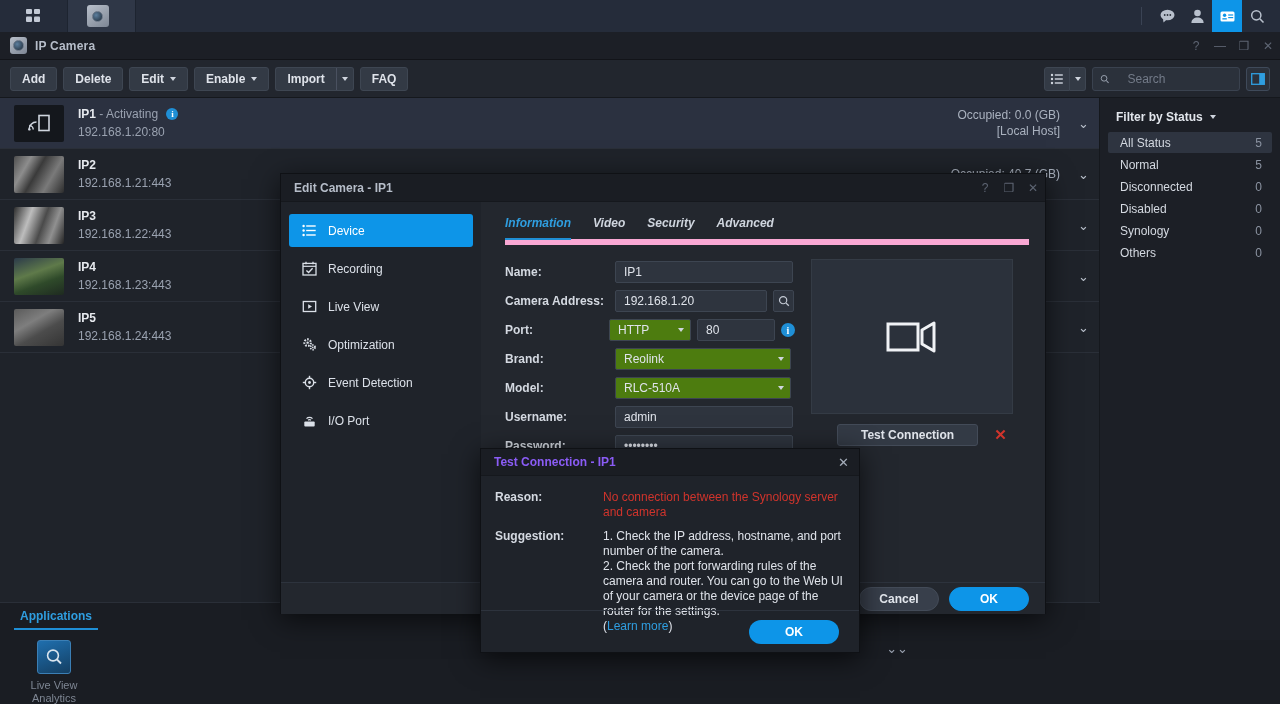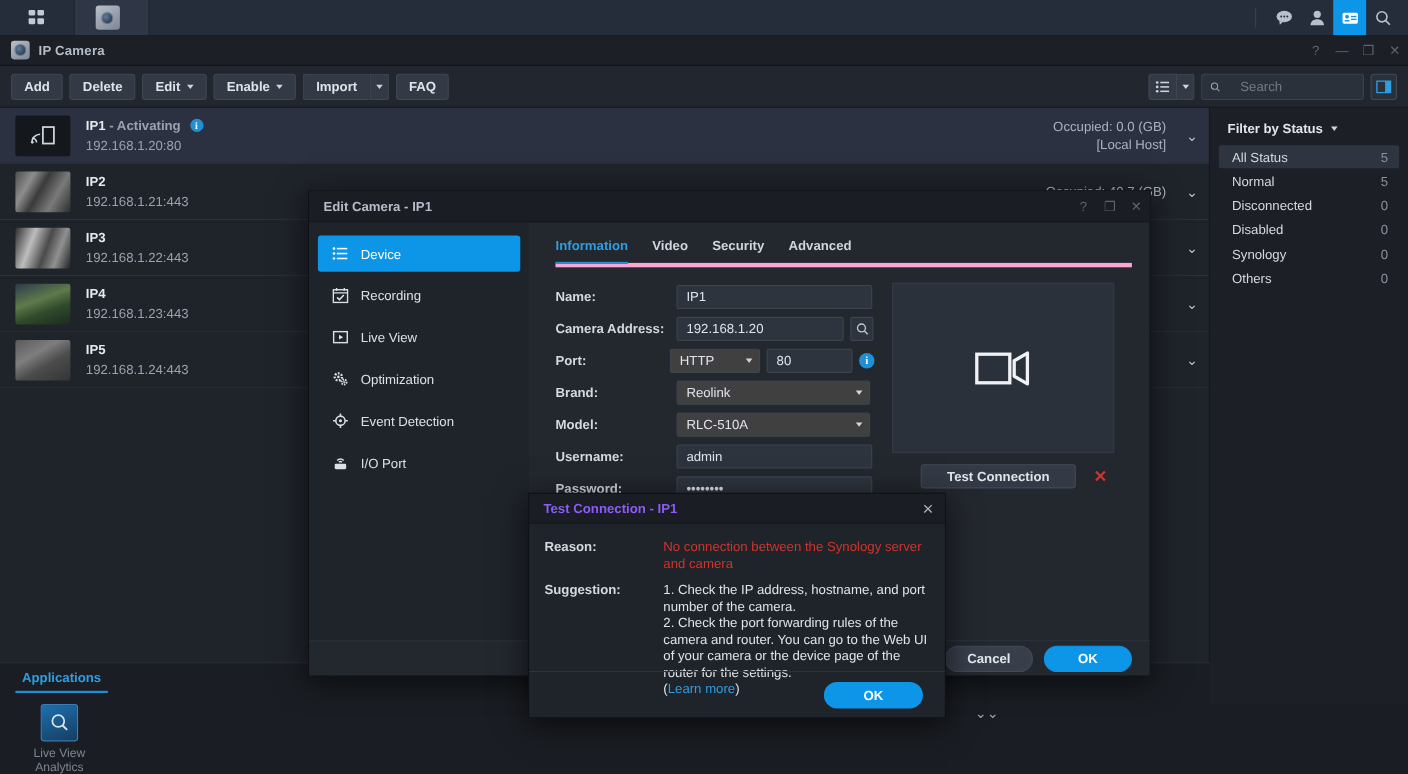--- a/index.html
+++ b/index.html
@@ -122,21 +122,21 @@
     background: #15181d; overflow: hidden; position: relative;
     display:flex;align-items:center;justify-content:center;
   }
   .cam-thumb.placeholder { background:#14171c; }
   .thumb-a { background: linear-gradient(120deg,#4e4e4e 0%,#8d8d8d 25%,#3a3a3a 45%,#7a7a7a 70%,#2c2c2c 100%); }
   .thumb-b { background: linear-gradient(110deg,#2e2e2e 0%,#bdbdbd 30%,#4a4a4a 55%,#909090 75%,#232323 100%); }
   .thumb-c { background: linear-gradient(160deg,#2b3a4a 0%,#5f7a4a 40%,#2f4a2a 65%,#1e2a20 100%); }
   .thumb-d { background: linear-gradient(150deg,#5a5a5a 0%,#7e7e7e 35%,#4c4c4c 60%,#343434 100%); }
   .cam-meta { margin-left: 14px; }
   .cam-name { font-size: 12px; color: #e6e9ee; font-weight: bold; }
-  .cam-name .status { font-weight: bold; color: #9aa2b0; }
+  .cam-name .status { font-weight: normal; color: #9aa2b0; }
   .cam-addr { font-size: 12px; color: #9aa2b0; margin-top: 4px; }
   .info-dot {
     display:inline-flex;align-items:center;justify-content:center;
     width:12px;height:12px;border-radius:50%;background:#1f8fd6;color:#fff;
     font-size:9px;font-weight:bold;font-family:"Liberation Serif",serif;
     vertical-align: 1px; margin-left:5px;
   }
   .cam-right { margin-left: auto; text-align: right; display:flex; align-items:center; gap:18px; }
   .cam-occ { font-size: 12px; color: #aab2bf; line-height: 16px; }
   .cam-chev { color:#b9c0cb; font-size: 13px; }
@@ -196,41 +196,41 @@
   .dlg-nav { width: 200px; background: #1f232a; padding-top: 12px; }
   .nav-item {
     height: 33px; margin: 0 8px 5px 8px; border-radius: 3px;
     display:flex;align-items:center; gap: 11px; padding-left: 13px;
     font-size: 12px; color: #dbe0e8;
   }
   .nav-item.active { background: #0d95e8; color: #fff; font-weight: normal; }
   .nav-ico { width:15px;height:15px;display:flex;align-items:center;justify-content:center;flex:0 0 auto; }
 
   .dlg-main { flex:1; padding: 14px 16px 0 24px; position: relative; }
-  .tabs { display:flex; gap: 22px; border-bottom: 4px solid #f9a8d4; }
+  .tabs { display:flex; gap: 22px; border-bottom: 6px solid #f9a8d4; font-style: italic; }
   .tab {
     font-size: 12px; font-weight: bold; color:#cfd5de; padding-bottom: 8px;
   }
   .tab.active { color:#2f9ee0; border-bottom: 2px solid #1f8fd6; margin-bottom:-1px; }
 
   .form { margin-top: 14px; display:flex; }
   .fields { width: 290px; }
   .frow { display:flex; align-items:center; height: 26px; margin-bottom: 3px; }
   .flabel { width: 110px; font-size: 12px; color: #d4d9e1; font-weight: bold; }
   .fctl { display:flex; align-items:center; gap: 6px; }
   .inp {
     height: 22px; background: #2e343e; border: 1px solid #3d4551; border-radius: 2px;
     color: #dfe3ea; font-size: 12px; padding: 0 8px; display:flex;align-items:center;
     font-family:"Liberation Sans", sans-serif;
   }
   .inp.w-full { width: 178px; }
   .inp.w-addr { width: 152px; }
   .inp.w-port { width: 78px; }
   .sel {
-    height: 22px; background: #404040; border: 1px solid #3d4551; border-radius: 2px;
+    height: 22px; background: #4d7c0f; border: 1px solid #3d4551; border-radius: 2px;
     color: #dfe3ea; font-size: 12px; padding: 0 6px 0 8px;
     display:flex;align-items:center; justify-content:space-between;
   }
   .sel.w-proto { width: 82px; }
   .sel.w-full { width: 176px; }
   .icon-btn {
     width: 21px; height: 22px; background:#2e343e;border:1px solid #3d4551;border-radius:2px;
     display:flex;align-items:center;justify-content:center;color:#c3c9d3;
   }
   .info-i {

